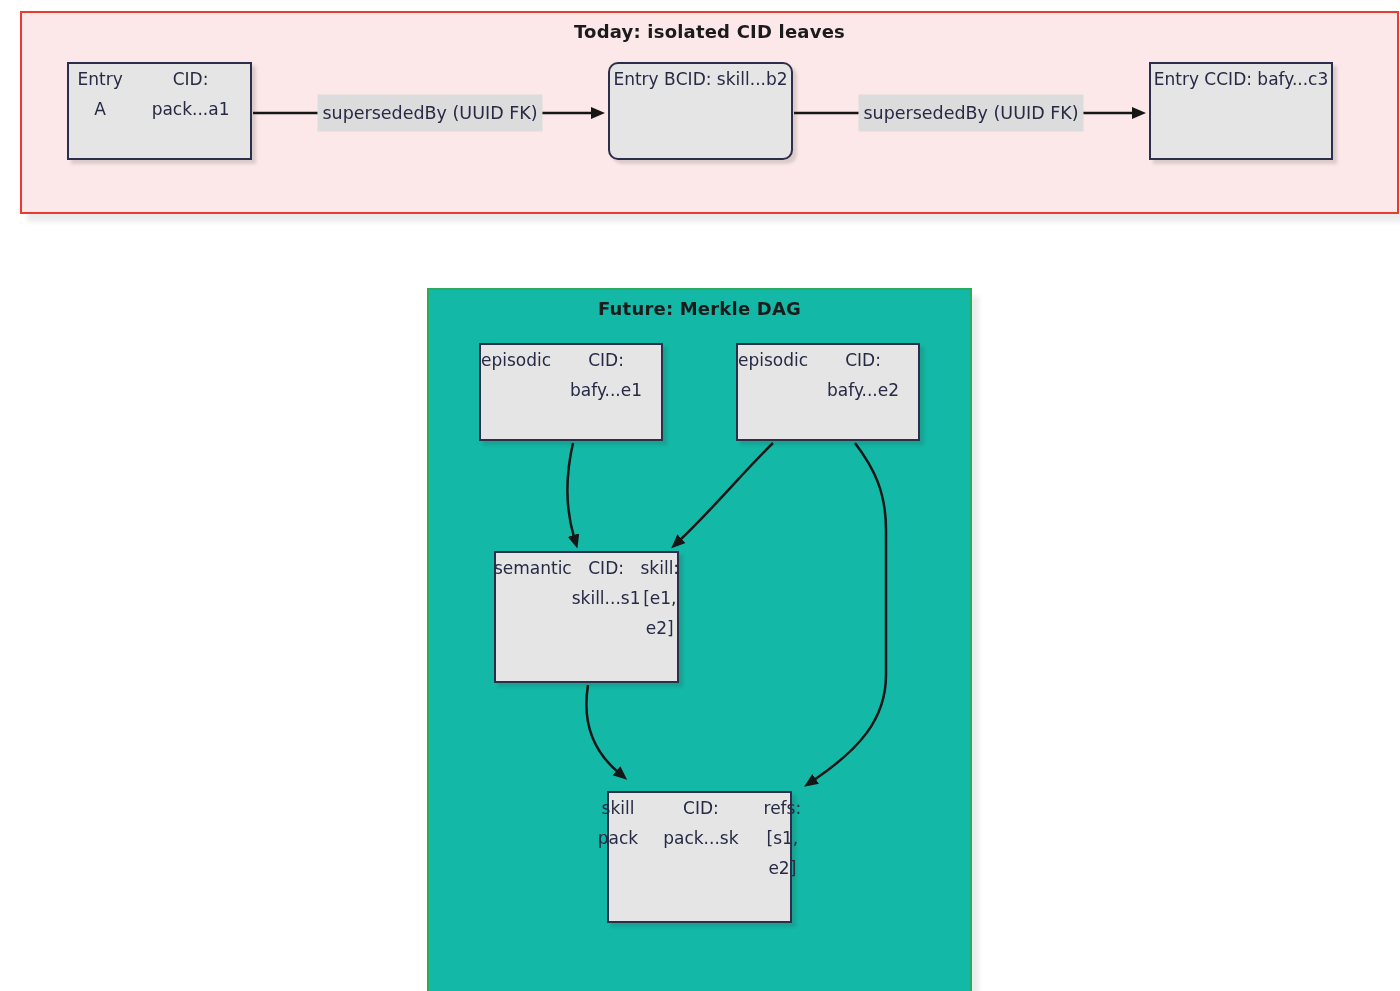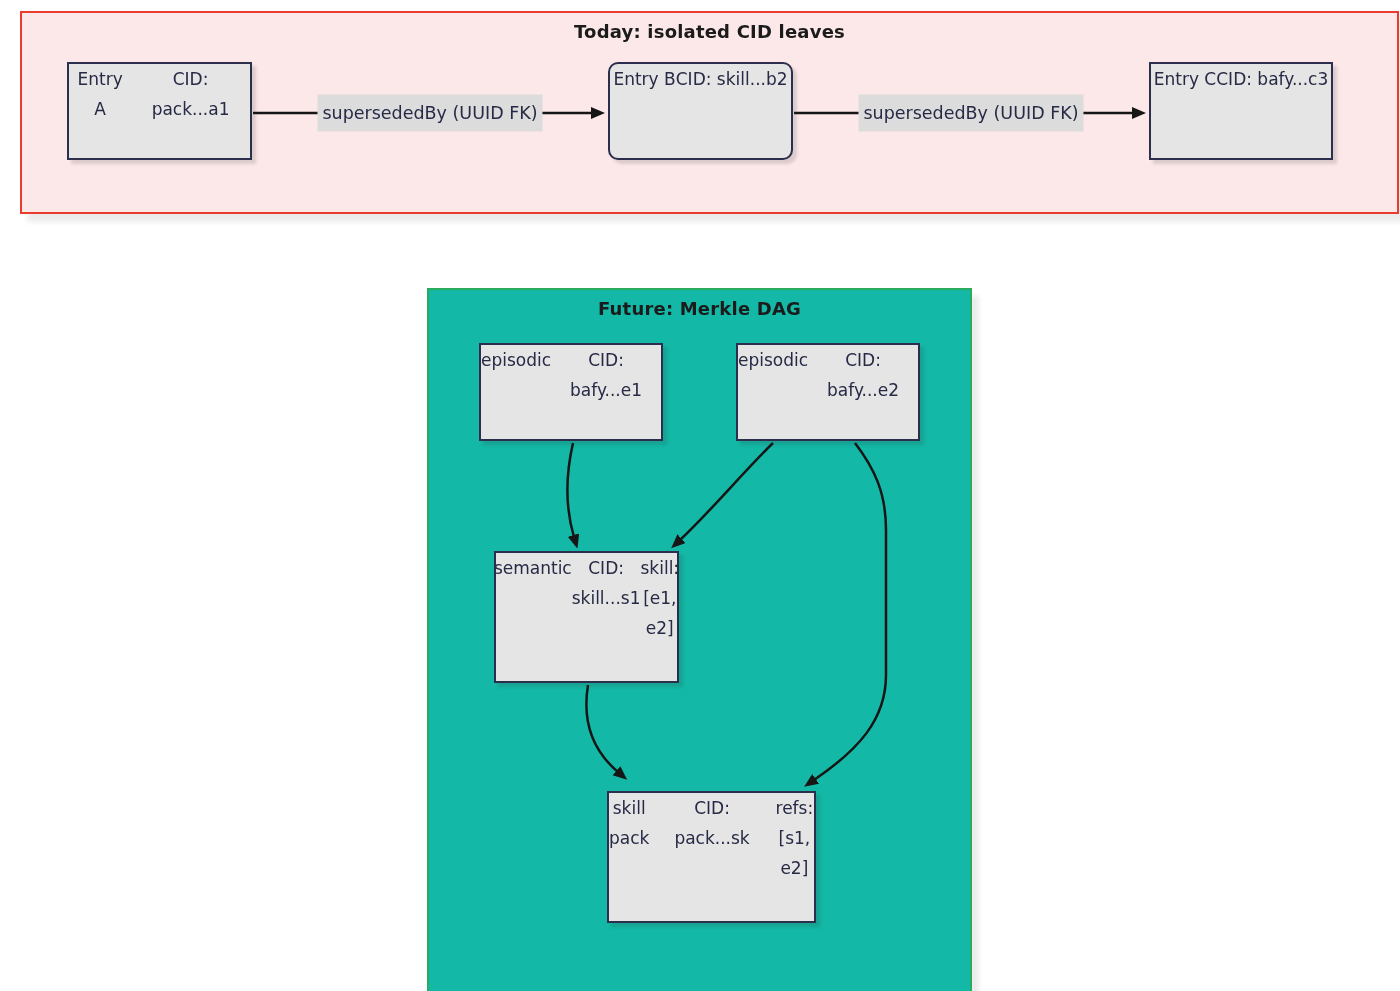--- a/index.html
+++ b/index.html
@@ -55,21 +55,21 @@
     z-index: 3;
   }
   
   .node.entry-a { left: 67px;  top: 62px; width: 185px; height: 98px; }
   .node.entry-b { left: 608px; top: 62px; width: 185px; height: 98px; border-radius: 10px; }
   .node.entry-c { left: 1149px; top: 62px; width: 184px; height: 98px; }
   
   .node.ep1 { left: 479px; top: 343px; width: 184px; height: 98px; }
   .node.ep2 { left: 736px; top: 343px; width: 184px; height: 98px; }
   .node.sem { left: 494px; top: 551px; width: 185px; height: 132px; }
-  .node.skill { left: 607px; top: 791px; width: 209px; height: 132px; gap: 25px; }
+  .node.skill { left: 607px; top: 791px; width: 185px; height: 132px; gap: 25px; }
 
   .edges-svg {
     position: absolute;
     left: 0; top: 0;
     width: 1400px; height: 991px;
     z-index: 2;
     pointer-events: none;
   }
   .edge-label {
     position: absolute;

